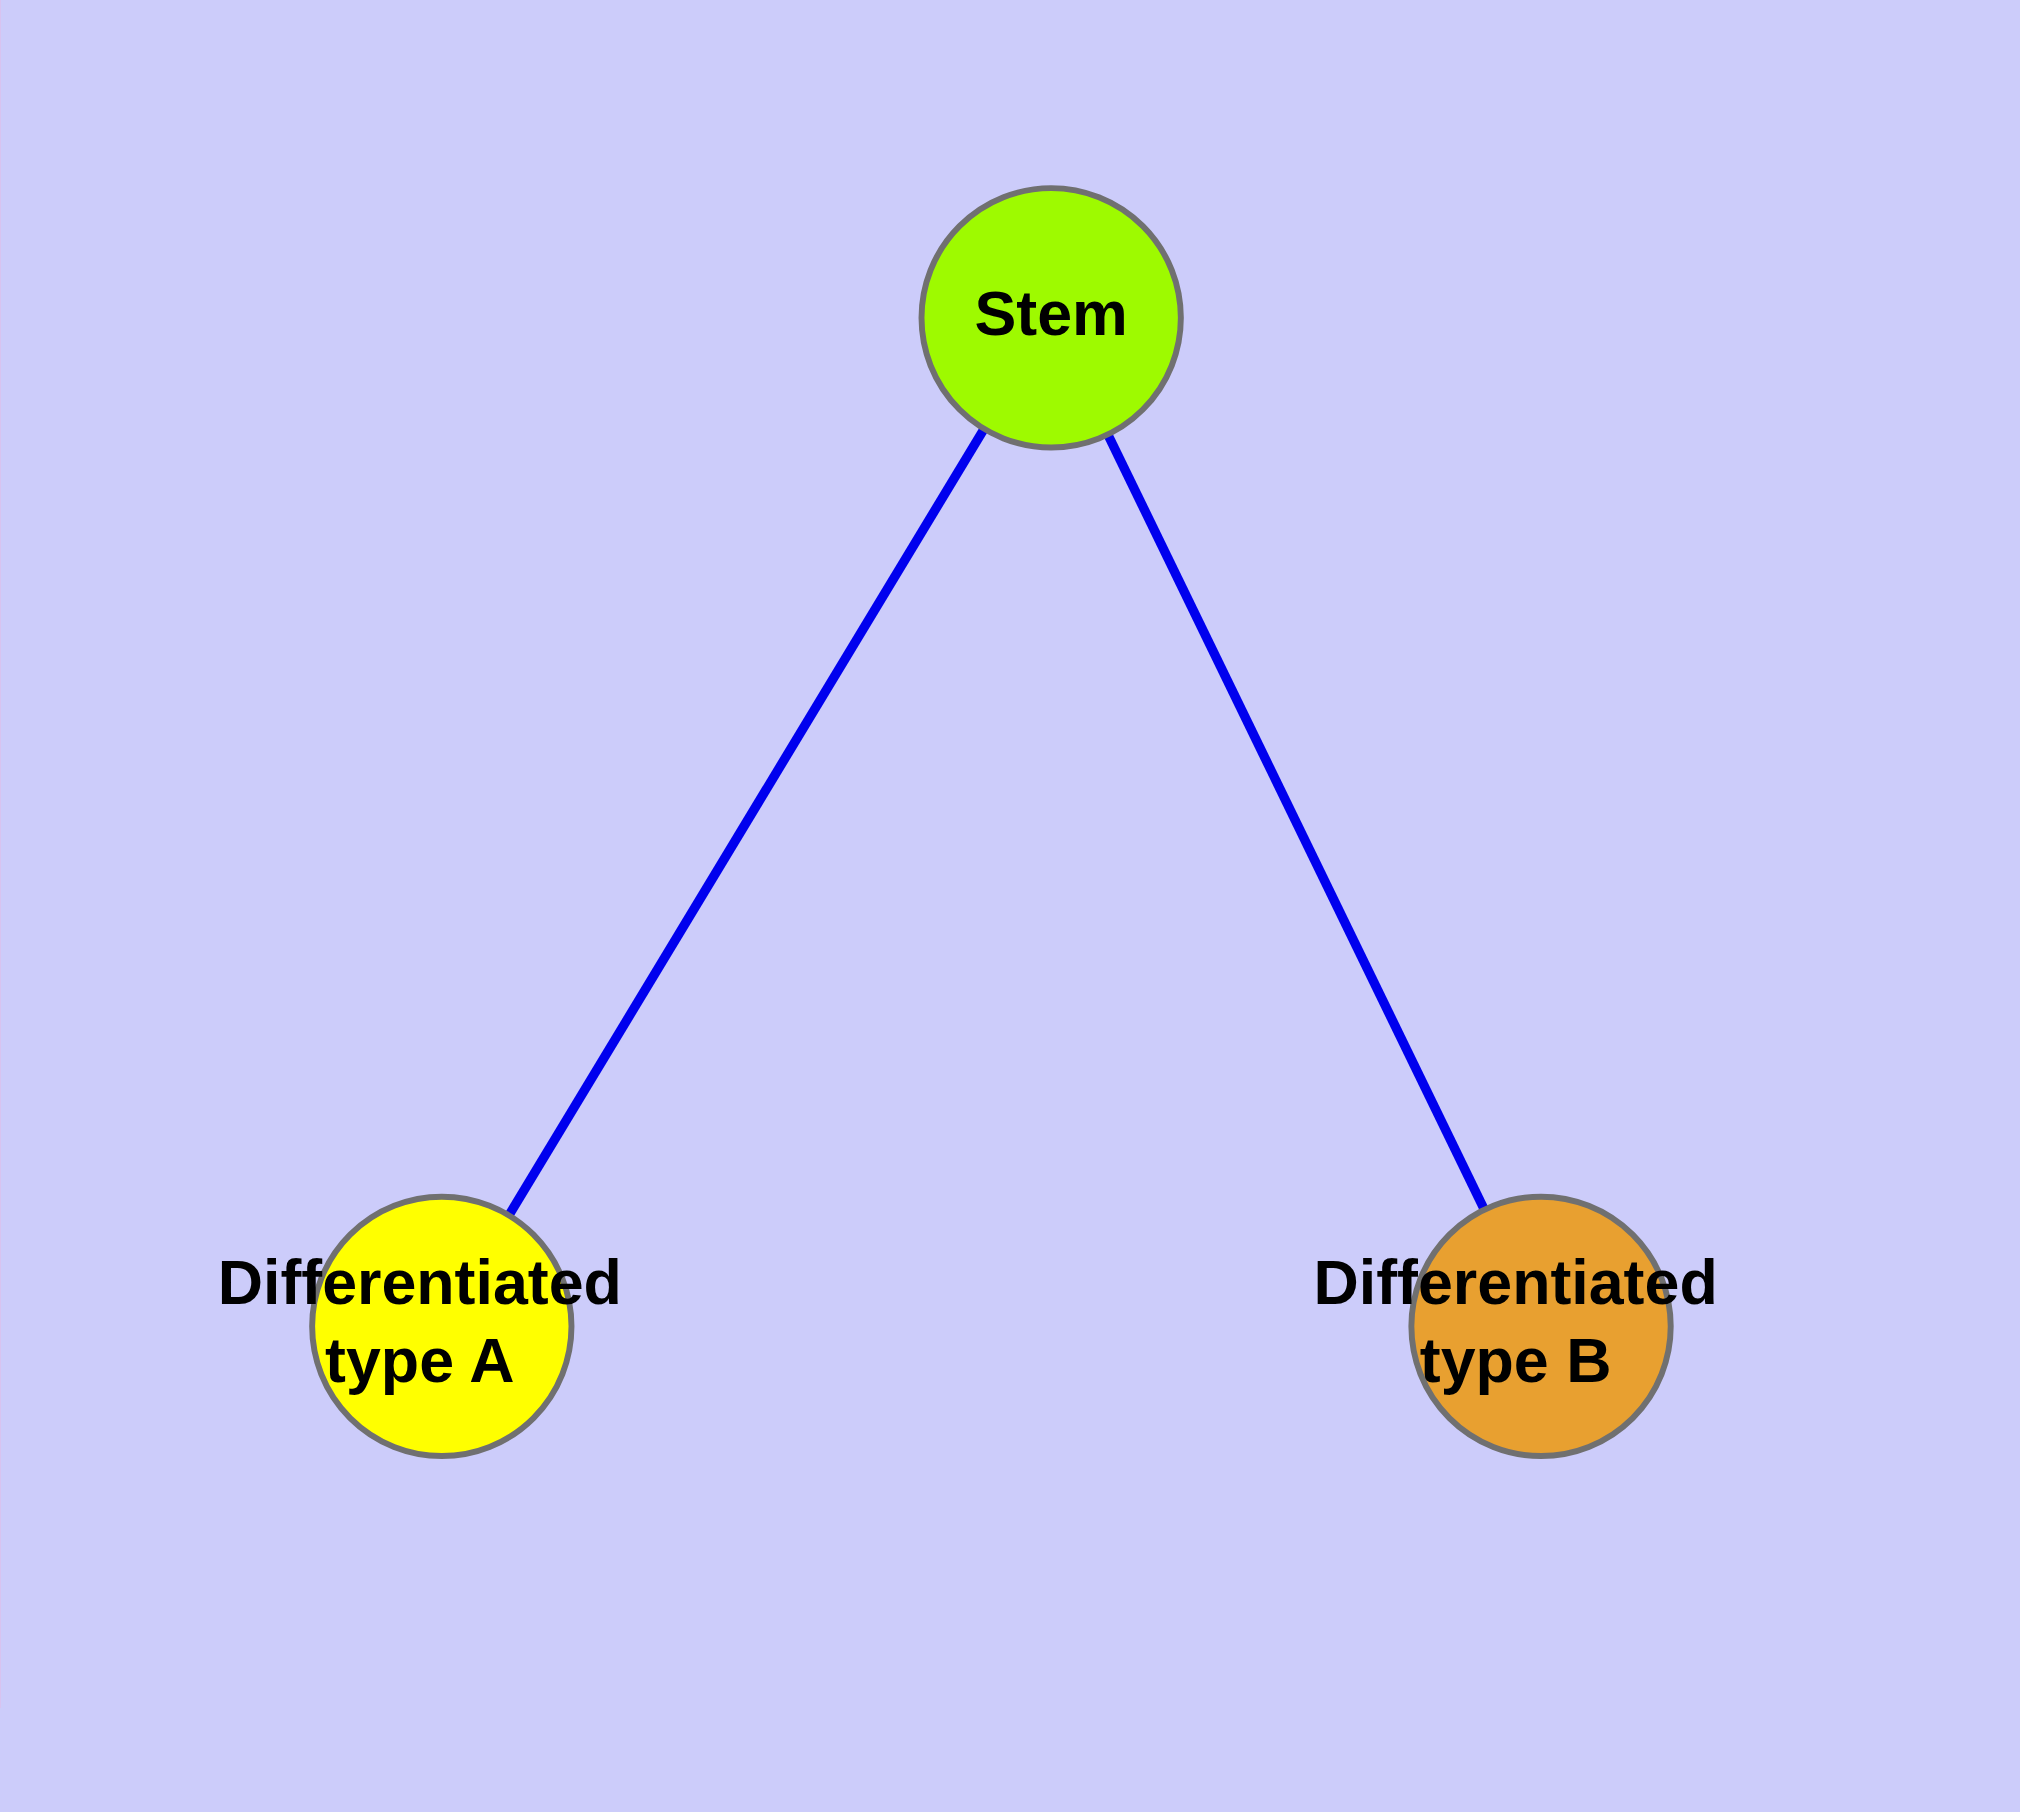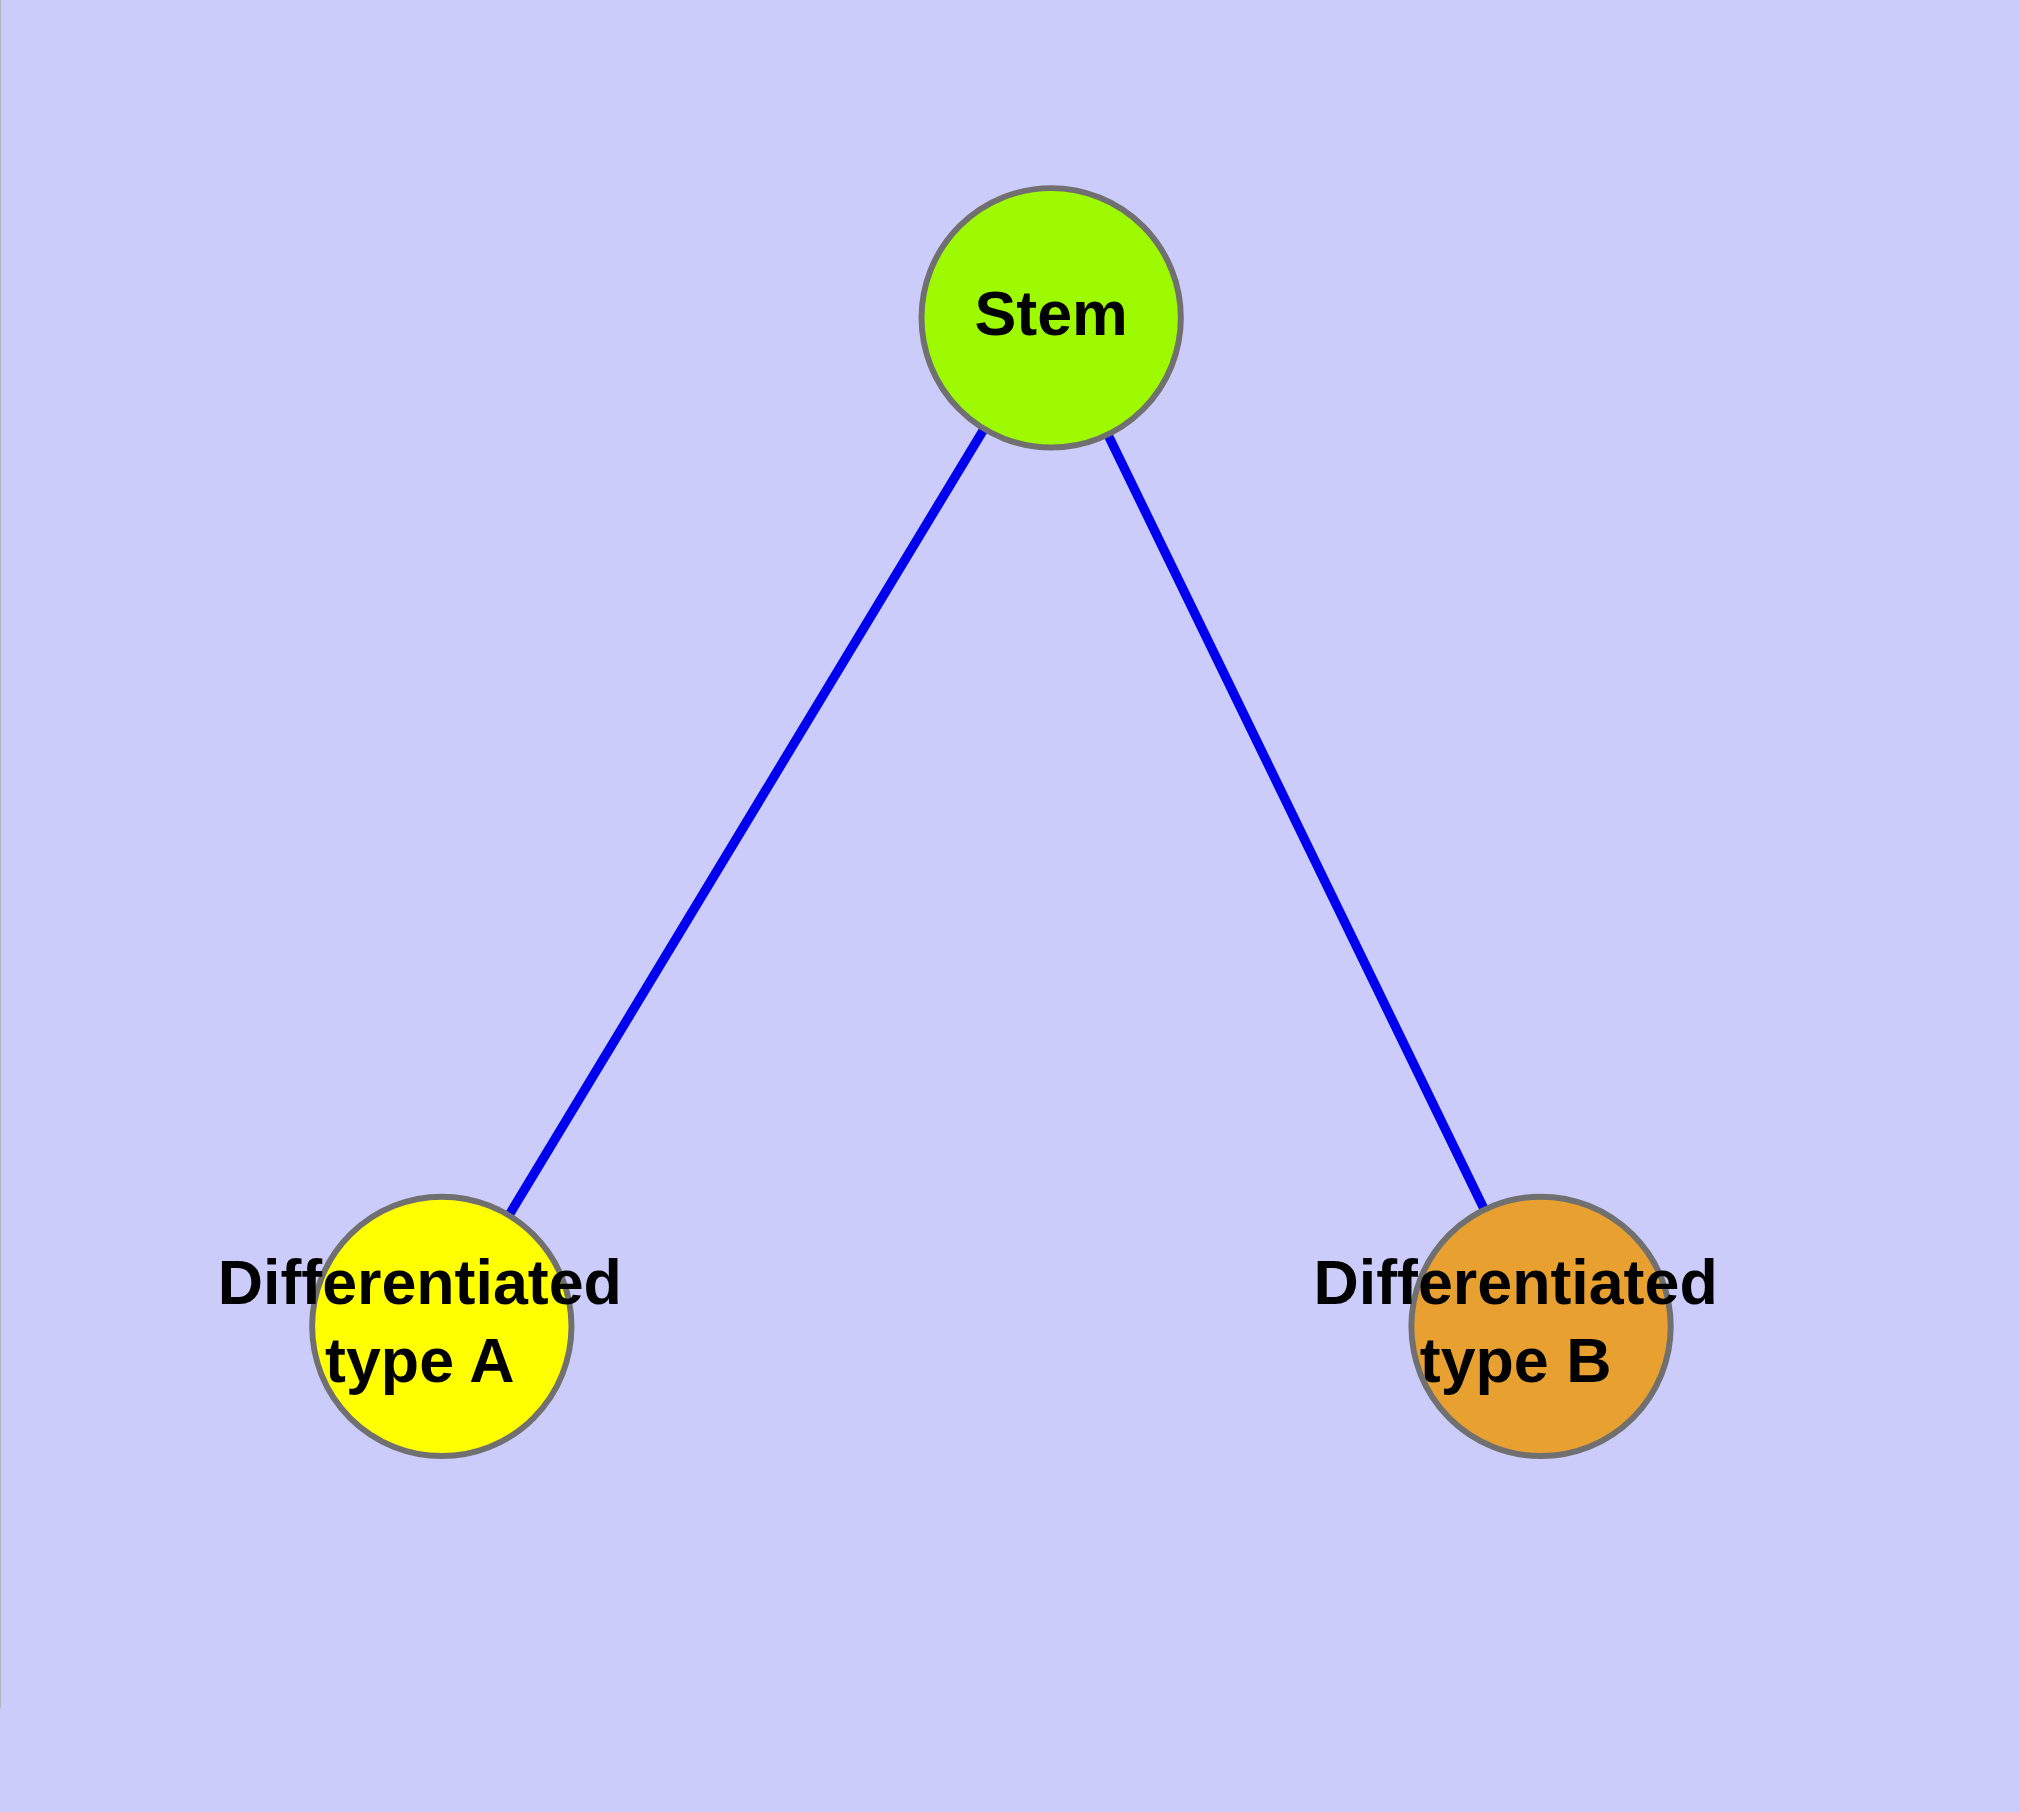--- a/index.html
+++ b/index.html
@@ -8,21 +8,21 @@
     padding: 0;
     background: #ccccfa;
   }
   body {
     font-family: "Liberation Sans", "DejaVu Sans", sans-serif;
   }
   #stage {
     position: relative;
     width: 2021px;
     height: 1708px;
-    background: #4d7c0f;
+    background: #f9a8d4;
     overflow: hidden;
   }
   #graph-svg {
     position: absolute;
     left: 0;
     top: 0;
     width: 2021px;
     height: 1812px;
     display: block;
   }

